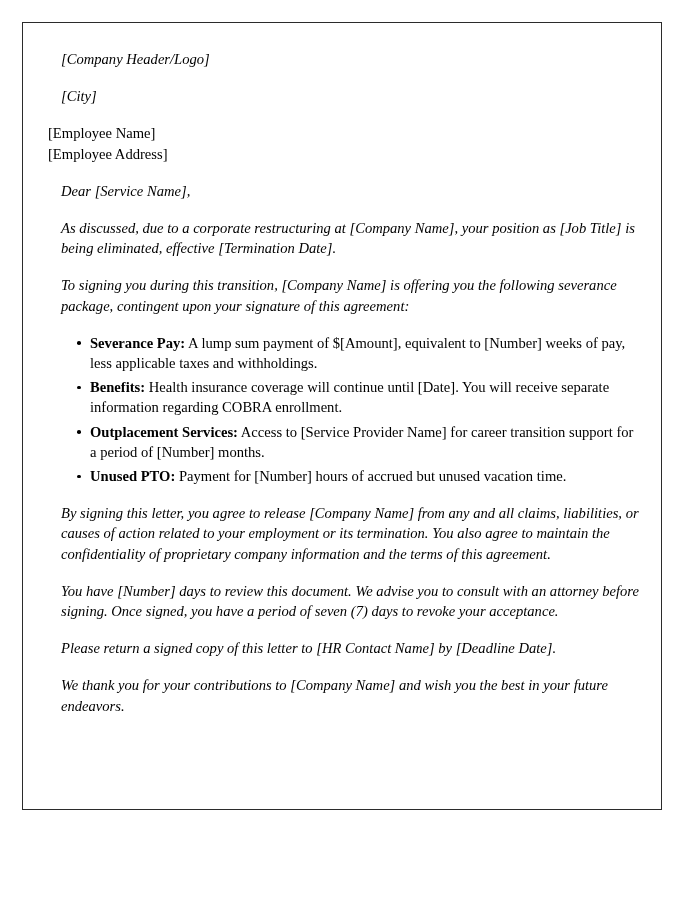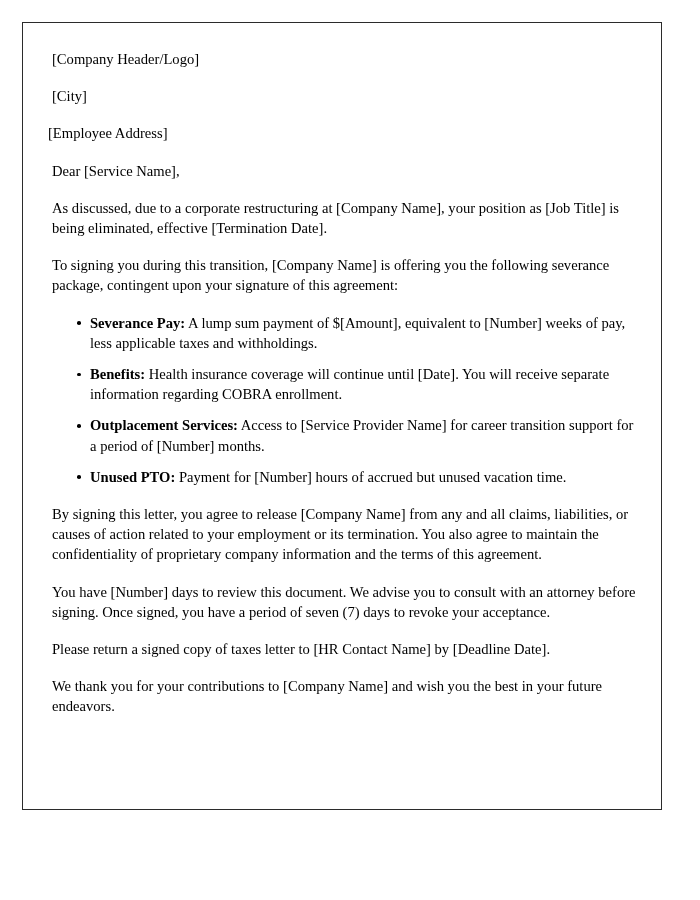--- a/index.html
+++ b/index.html
@@ -38,40 +38,41 @@
     line-height: 20.2px;
     text-align: left;
   }
 
   .line {
     margin: 0;
     white-space: nowrap;
   }
 
   .para {
-    margin: 0 0 17px 4px;
+    margin: 0 0 17px 13px;
+    font-style: italic;
   }
 
   .subject {
     font-weight: bold;
     margin: 0 0 17px 0;
   }
 
   .addr-block {
     margin: 0 0 17px 0;
   }
 
   ul.bullets {
     margin: 0 0 17px 0;
     padding: 0 0 0 29px;
     list-style: none;
   }
   ul.bullets > li {
     position: relative;
-    margin: 11px 0 0 0;
+    margin: 4px 0 0 0;
     padding-left: 13px;
   }
   ul.bullets > li::before {
     content: "";
     position: absolute;
     left: 0;
     top: 8.5px;
     width: 3.6px;
     height: 3.6px;
     background: #000000;
@@ -83,20 +84,21 @@
 <body>
 
 <div id="page">
   <div id="doc">
 
     <p class="para line">[Company Header/Logo]</p>
 
     <p class="para line">[City]</p>
 
     <div class="addr-block">
+      <p class="line">[Employee Name]</p>
       <p class="line">[Employee Address]</p>
     </div>
 
 
     <p class="para">Dear [Service Name],</p>
 
     <p class="para">As discussed, due to a corporate restructuring at [Company Name], your position as [Job Title] is being eliminated, effective [Termination Date].</p>
 
     <p class="para">To signing you during this transition, [Company Name] is offering you the following severance package, contingent upon your signature of this agreement:</p>
 
@@ -116,19 +118,19 @@
       <li>
         <span class="blabel">Unused PTO:</span>
         <span>Payment for [Number] hours of accrued but unused vacation time.</span>
       </li>
     </ul>
 
     <p class="para">By signing this letter, you agree to release [Company Name] from any and all claims, liabilities, or causes of action related to your employment or its termination. You also agree to maintain the confidentiality of proprietary company information and the terms of this agreement.</p>
 
     <p class="para">You have [Number] days to review this document. We advise you to consult with an attorney before signing. Once signed, you have a period of seven (7) days to revoke your acceptance.</p>
 
-    <p class="para">Please return a signed copy of taxes letter to [HR Contact Name] by [Deadline Date].</p>
+    <p class="para">Please return a signed copy of this letter to [HR Contact Name] by [Deadline Date].</p>
 
     <p class="para">We thank you for your contributions to [Company Name] and wish you the best in your future endeavors.</p>
 
 
   </div>
 </div>
 
 </body></html>

